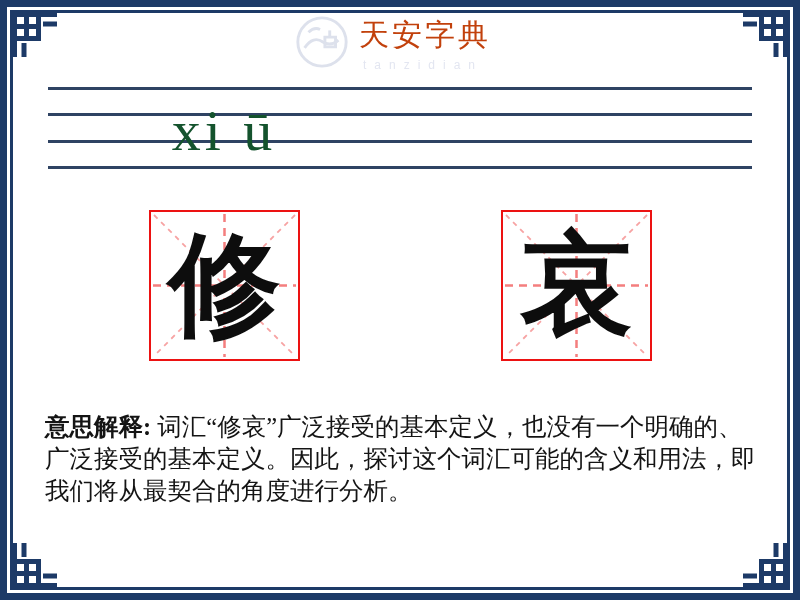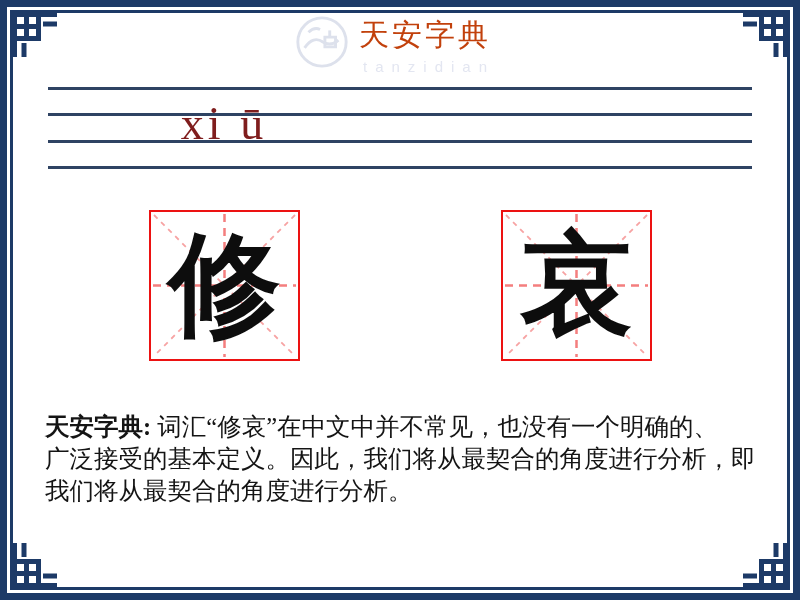--- a/index.html
+++ b/index.html
@@ -11,27 +11,27 @@
   .corner{position:absolute;width:50px;height:50px;}
   .corner.tl{top:7px;left:7px;}
   .corner.tr{top:7px;right:7px;transform:scaleX(-1);}
   .corner.bl{bottom:7px;left:7px;transform:scaleY(-1);}
   .corner.br{bottom:7px;right:7px;transform:scale(-1,-1);}
   
   .logo{position:absolute;top:13px;left:293px;display:flex;align-items:flex-start;}
   .logo-icon{width:58px;height:58px;flex:0 0 auto;}
   .logo-text{margin-left:8px;display:flex;flex-direction:column;}
   .brand{font-size:30px;font-weight:normal;color:#c2410c;letter-spacing:3px;line-height:44px;}
-  .subtitle{font-family:"Liberation Sans",sans-serif;font-size:15px;color:#e3e6f1;
+  .subtitle{font-family:"Liberation Sans",sans-serif;font-size:12px;color:#e3e6f1;
             letter-spacing:8px;margin-top:1px;margin-left:4px;}
   
   .pline{position:absolute;left:48px;width:704px;height:3px;background:#2f4363;}
   .pline.l1{top:87px}.pline.l2{top:113px}.pline.l3{top:140px}.pline.l4{top:166px}
-  .pinyin{position:absolute;top:97px;width:220px;text-align:center;font-size:46px;
-          color:#7f1d1d;letter-spacing:4px;white-space:nowrap;}
+  .pinyin{position:absolute;top:97px;width:220px;text-align:center;font-size:58px;
+          color:#14532d;letter-spacing:4px;white-space:nowrap;}
   .pinyin.first{left:114px;}
   .pinyin.second{left:487px;}
   
   .charbox{position:absolute;top:210px;width:147px;height:147px;border:2.5px solid #ec1212;background:#fff;}
   .charbox.b1{left:149px;}
   .charbox.b2{left:501px;}
   .charbox svg{position:absolute;inset:0;}
   .hanzi{position:absolute;inset:0;display:flex;align-items:center;justify-content:center;
          font-size:112px;font-weight:bold;color:#0d0d0d;line-height:147px;}
   
@@ -137,19 +137,19 @@
       <line x1="3" y1="3" x2="144" y2="144" stroke="#f7a3a3" stroke-width="1.8" stroke-dasharray="5 5"></line>
       <line x1="144" y1="3" x2="3" y2="144" stroke="#f7a3a3" stroke-width="1.8" stroke-dasharray="5 5"></line>
       <line x1="73.5" y1="2" x2="73.5" y2="145" stroke="#f47e7e" stroke-width="2.5" stroke-dasharray="8 6"></line>
       <line x1="2" y1="73.5" x2="145" y2="73.5" stroke="#f47e7e" stroke-width="2.5" stroke-dasharray="8 6"></line>
     </svg>
     <div class="hanzi">哀</div>
   </div>
 
   <div class="definition">
     <div class="line">
-      <span class="label">天安字典:</span><span> 词汇“修哀”在中文中并不常见，也没有一个明确的、</span>
+      <span class="label">意思解释:</span><span> 词汇“修哀”广泛接受的基本定义，也没有一个明确的、</span>
     </div>
-    <div class="line">广泛接受的基本定义。因此，我们将从最契合的角度进行分析，即</div>
+    <div class="line">广泛接受的基本定义。因此，探讨这个词汇可能的含义和用法，即</div>
     <div class="line">我们将从最契合的角度进行分析。</div>
   </div>
 
 </div>
 
 </body></html>

